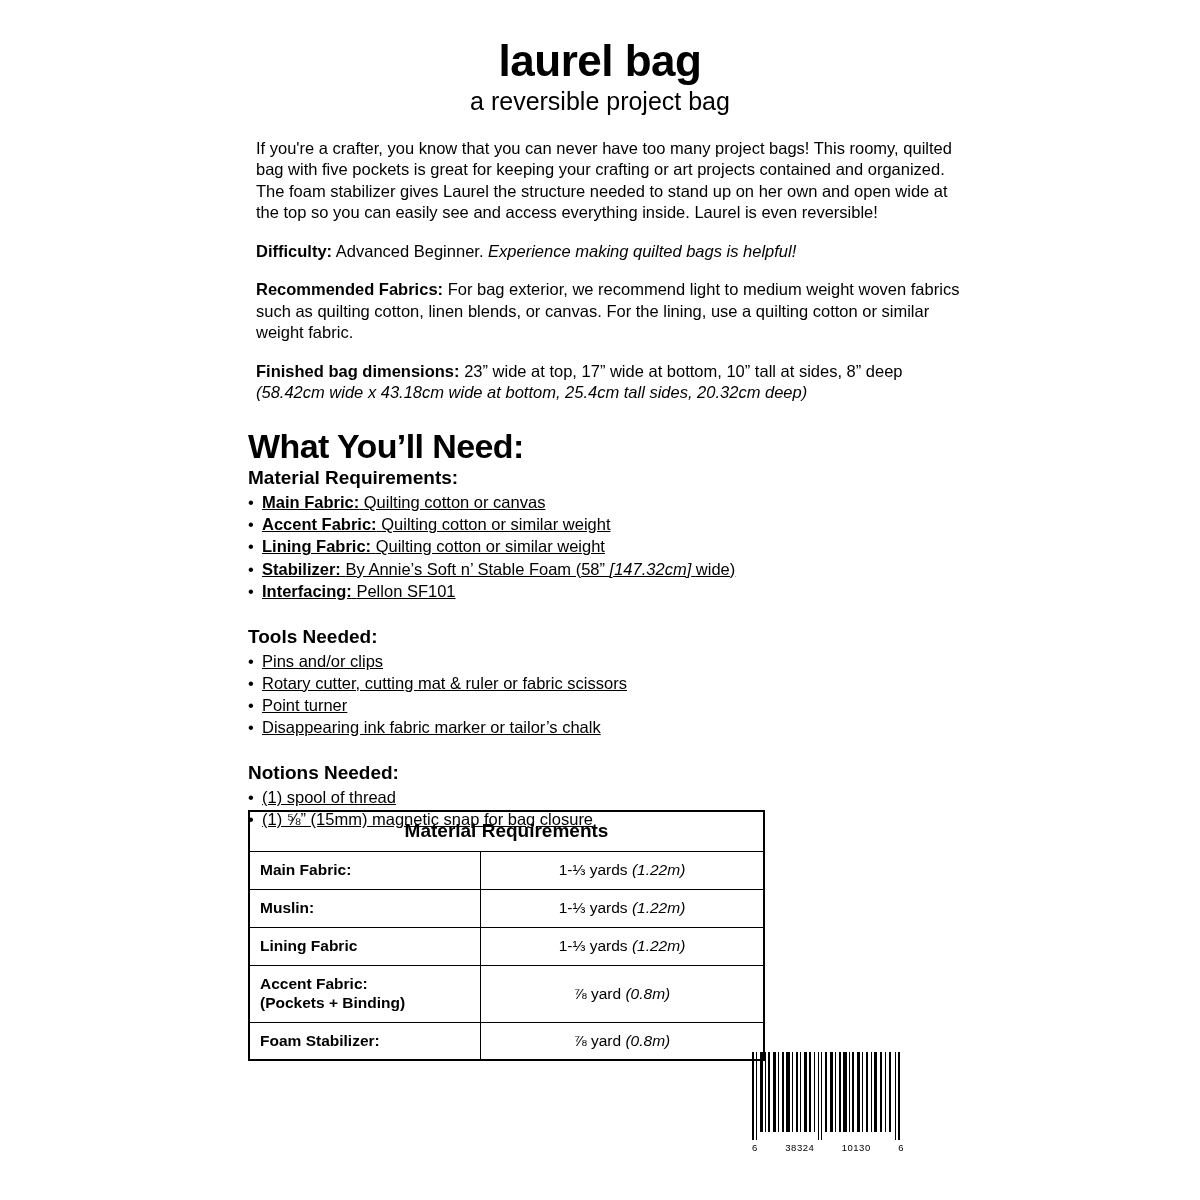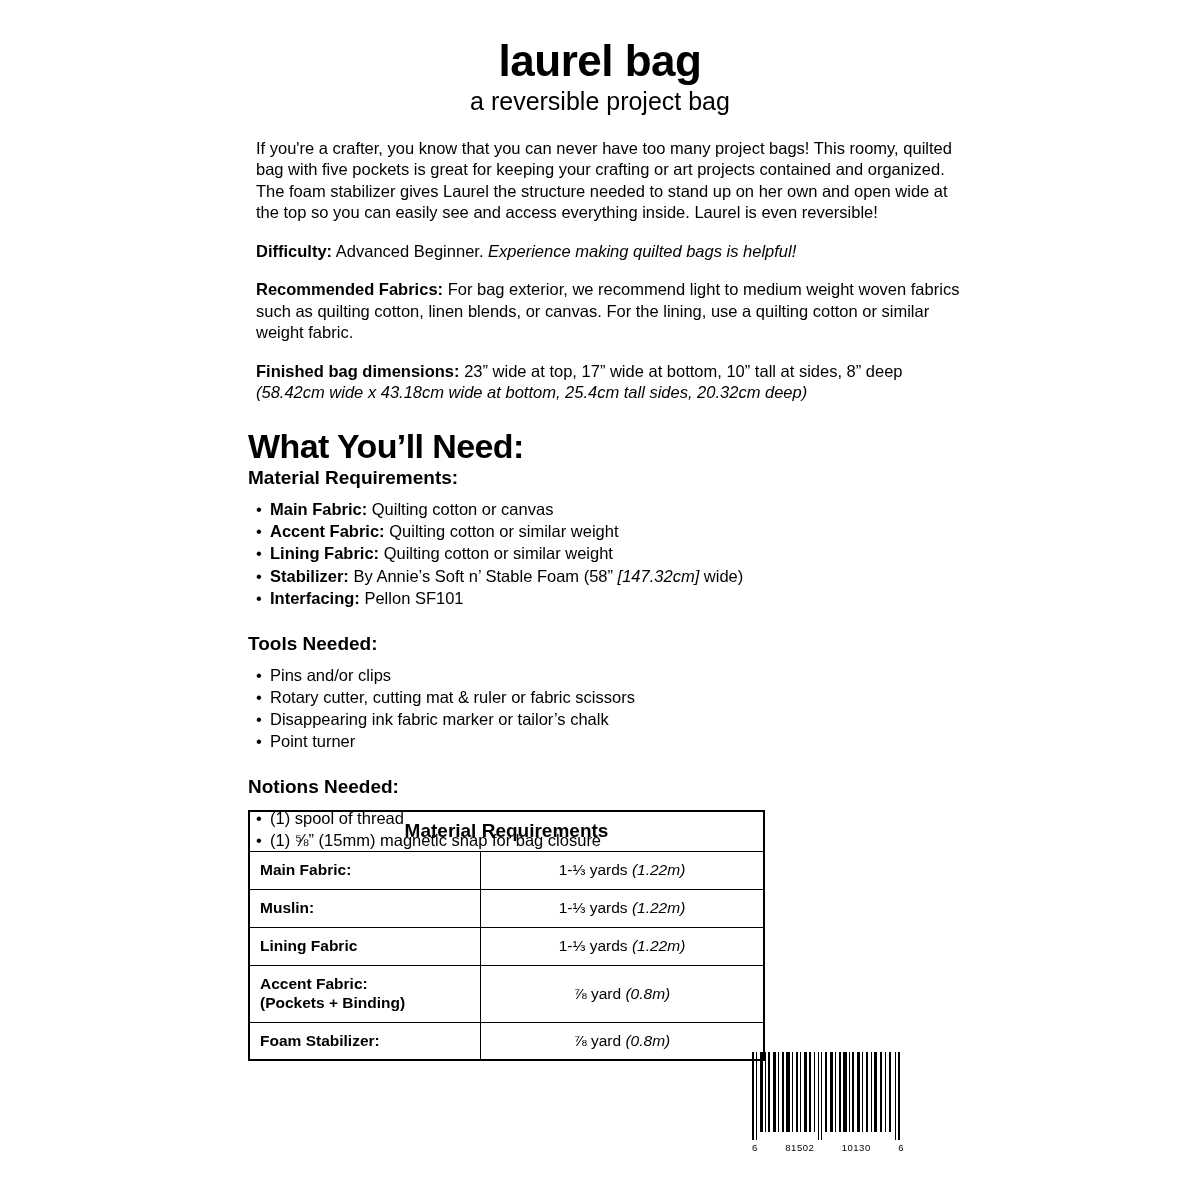--- a/index.html
+++ b/index.html
@@ -85,22 +85,23 @@
     font-size: 19px;
     font-weight: bold;
     margin: 0 0 1px 0;
     line-height: 1.2;
   }
   .sec-head.spaced {
     margin-top: 24px;
   }
   ul.bullets {
     list-style: none;
-    margin: 8px;
+    margin: 0;
     padding: 0;
+    text-decoration: underline;
   }
   ul.bullets li {
     font-size: 16.5px;
     line-height: 1.34;
     padding-left: 14px;
     position: relative;
   }
   ul.bullets li::before {
     content: "\2022";
     position: absolute;
@@ -210,22 +211,22 @@
       <li><b>Accent Fabric:</b> <span>Quilting cotton or similar weight</span></li>
       <li><b>Lining Fabric:</b> <span>Quilting cotton or similar weight</span></li>
       <li><b>Stabilizer:</b> <span>By Annie’s Soft n’ Stable Foam (58”</span> <i>[147.32cm]</i> <span>wide)</span></li>
       <li><b>Interfacing:</b> <span>Pellon SF101</span></li>
     </ul>
 
     <div class="sec-head spaced">Tools Needed:</div>
     <ul class="bullets">
       <li>Pins and/or clips</li>
       <li>Rotary cutter, cutting mat &amp; ruler or fabric scissors</li>
+      <li>Point turner</li>
       <li>Disappearing ink fabric marker or tailor’s chalk</li>
-      <li>Point turner</li>
     </ul>
 
     <div class="sec-head spaced">Notions Needed:</div>
     <ul class="bullets">
       <li>(1) spool of thread</li>
       <li>(1) ⅝” (15mm) magnetic snap for bag closure</li>
     </ul>
   </div>
 
   <table class="mat-table">
@@ -291,19 +292,19 @@
       <rect x="119" y="0" width="1" height="80" fill="#000"></rect>
       <rect x="122" y="0" width="3" height="80" fill="#000"></rect>
       <rect x="128" y="0" width="2" height="80" fill="#000"></rect>
       <rect x="133" y="0" width="1" height="80" fill="#000"></rect>
       <rect x="137" y="0" width="2" height="80" fill="#000"></rect>
       <rect x="143" y="0" width="1" height="88" fill="#000"></rect>
       <rect x="146" y="0" width="2" height="88" fill="#000"></rect>
     </svg>
     <div class="barcode-digits">
       <span>6</span>
-      <span>81502</span>
+      <span>38324</span>
       <span>10130</span>
       <span>6</span>
     </div>
   </div>
 
 </div>
 
 </body></html>

